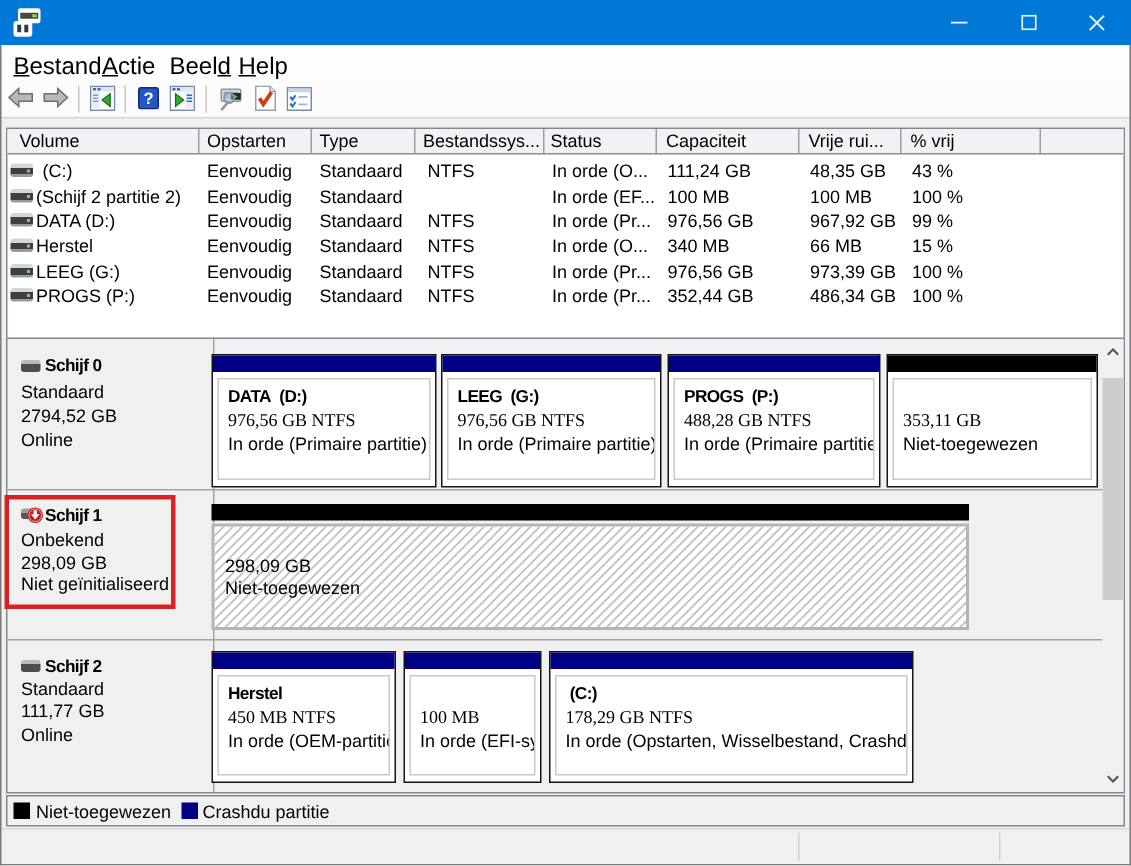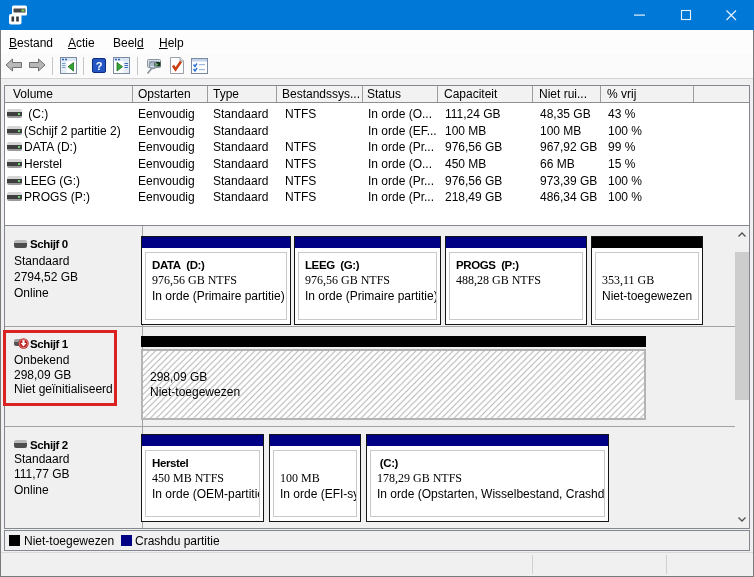--- a/index.html
+++ b/index.html
@@ -2,21 +2,21 @@
 <html><head>
 <meta charset="utf-8">
 <style>
 * { margin:0; padding:0; box-sizing:border-box; }
 html,body { width:754px; height:577px; overflow:hidden; }
 body { font-family:"Liberation Sans", sans-serif; font-size:12px; color:#000; position:relative; background:#f0f0f0; }
 .abs { position:absolute; }
 #titlebar { position:absolute; left:0; top:0; width:754px; height:30px; background:#0078d7; }
 #title-text { position:absolute; left:31px; top:7.5px; color:#ffffff; font-size:12.5px;margin-top:38px; }
 #menubar { position:absolute; left:1px; top:30px; width:752px; height:24px; background:#fdfdfd; }
-.menuitem { position:absolute; top:6px; font-size:12px; }
+.menuitem { position:absolute; top:6px; font-size:16px; }
 .menuitem u { text-decoration:underline; }
 #toolbar { position:absolute; left:1px; top:54px; width:752px; height:25px; background:#fbfbfb; border-bottom:1px solid #d4d4d4; }
 .tsep { position:absolute; top:3px; width:1px; height:18px; background:#c5c5c5; }
 #listpane { position:absolute; left:4px; top:85px; width:746px; height:148px; background:#fff; border:1px solid #828790; }
 .hsep { position:absolute; top:0; width:1px; height:16px; background:#9d9d9d; }
 #hdrrow { position:absolute; left:0; top:0; width:744px; height:17px; background:#f2f2f2; border-bottom:1px solid #8f8f8f; }
 .hdrtext { position:absolute; top:0.5px; white-space:nowrap; }
 .row { position:absolute; left:0; width:744px; height:17px; }
 .cell { position:absolute; top:2px; white-space:nowrap; }
 .dicon { position:absolute; left:2px; top:4px; width:15px; height:9px; background:linear-gradient(#d5d5d5 0 30%, #3f3f3f 30% 78%, #9a9a9a 78% 100%); border-radius:2px; }
@@ -141,21 +141,21 @@
     <div class="hsep" style="left:432px"></div>
     <div class="hsep" style="left:527px"></div>
     <div class="hsep" style="left:595px"></div>
     <div class="hsep" style="left:688px"></div>
     <div class="hdrtext" style="left:8px">Volume</div>
     <div class="hdrtext" style="left:133px">Opstarten</div>
     <div class="hdrtext" style="left:208px">Type</div>
     <div class="hdrtext" style="left:277px">Bestandssys...</div>
     <div class="hdrtext" style="left:362px">Status</div>
     <div class="hdrtext" style="left:439px">Capaciteit</div>
-    <div class="hdrtext" style="left:534px">Niet rui...</div>
+    <div class="hdrtext" style="left:534px">Vrije rui...</div>
     <div class="hdrtext" style="left:602px">% vrij</div>
   </div>
   <div class="row" style="top:19.2px">
     <div class="dicon"></div>
     <div class="cell" style="left:20px">&nbsp;(C:)</div>
     <div class="cell" style="left:133px">Eenvoudig</div>
     <div class="cell" style="left:208px">Standaard</div>
     <div class="cell" style="left:280px">NTFS</div>
     <div class="cell" style="left:363px">In orde (O...</div>
     <div class="cell" style="left:440px">111,24 GB</div>
@@ -183,21 +183,21 @@
     <div class="cell" style="left:535px">967,92 GB</div>
     <div class="cell" style="left:603px">99 %</div>
   </div>
   <div class="row" style="top:69.1px">
     <div class="dicon"></div>
     <div class="cell" style="left:19px">Herstel</div>
     <div class="cell" style="left:133px">Eenvoudig</div>
     <div class="cell" style="left:208px">Standaard</div>
     <div class="cell" style="left:280px">NTFS</div>
     <div class="cell" style="left:363px">In orde (O...</div>
-    <div class="cell" style="left:440px">450 MB</div>
+    <div class="cell" style="left:440px">340 MB</div>
     <div class="cell" style="left:535px">66 MB</div>
     <div class="cell" style="left:603px">15 %</div>
   </div>
   <div class="row" style="top:85.7px">
     <div class="dicon"></div>
     <div class="cell" style="left:19px">LEEG (G:)</div>
     <div class="cell" style="left:133px">Eenvoudig</div>
     <div class="cell" style="left:208px">Standaard</div>
     <div class="cell" style="left:280px">NTFS</div>
     <div class="cell" style="left:363px">In orde (Pr...</div>
@@ -205,21 +205,21 @@
     <div class="cell" style="left:535px">973,39 GB</div>
     <div class="cell" style="left:603px">100 %</div>
   </div>
   <div class="row" style="top:102.3px">
     <div class="dicon"></div>
     <div class="cell" style="left:19px">PROGS (P:)</div>
     <div class="cell" style="left:133px">Eenvoudig</div>
     <div class="cell" style="left:208px">Standaard</div>
     <div class="cell" style="left:280px">NTFS</div>
     <div class="cell" style="left:363px">In orde (Pr...</div>
-    <div class="cell" style="left:440px">218,49 GB</div>
+    <div class="cell" style="left:440px">352,44 GB</div>
     <div class="cell" style="left:535px">486,34 GB</div>
     <div class="cell" style="left:603px">100 %</div>
   </div>
 </div>
 
 <div id="graphpane">
   <div class="abs" style="left:137px;top:0;width:1px;height:302px;background:#a3a3a3"></div>
   <div class="abs" style="left:0;top:100px;width:730px;height:1px;background:#a3a3a3"></div>
   <div class="abs" style="left:0;top:200px;width:730px;height:1px;background:#a3a3a3"></div>
 
@@ -243,23 +243,24 @@
       <div class="l1">LEEG&nbsp; (G:)</div>
       <div class="l2">976,56 GB NTFS</div>
       <div class="l3">In orde (Primaire partitie)</div>
     </div>
   </div>
   <div class="block" style="left:440px;top:10px;width:142px;height:89px">
     <div class="bar"></div>
     <div class="inner">
       <div class="l1">PROGS&nbsp; (P:)</div>
       <div class="l2">488,28 GB NTFS</div>
-    </div>
-  </div>
-  <div class="block" style="left:586px;top:10px;width:112px;height:89px">
+      <div class="l3">In orde (Primaire partitie</div>
+    </div>
+  </div>
+  <div class="block" style="left:586px;top:10px;width:141px;height:89px">
     <div class="bar black"></div>
     <div class="inner">
       <div class="l2">353,11 GB</div>
       <div class="l3">Niet-toegewezen</div>
     </div>
   </div>
 
   <div class="abs" style="left:9px;top:112.5px;width:11px;height:7px;background:linear-gradient(#9f9f9f 0 40%, #555 40% 100%);border-radius:2px"></div>
   <svg class="abs" style="left:12.5px;top:112px" width="11" height="11" viewBox="0 0 11 11">
     <circle cx="5.5" cy="5.5" r="5.2" fill="#c01f1f"></circle>

